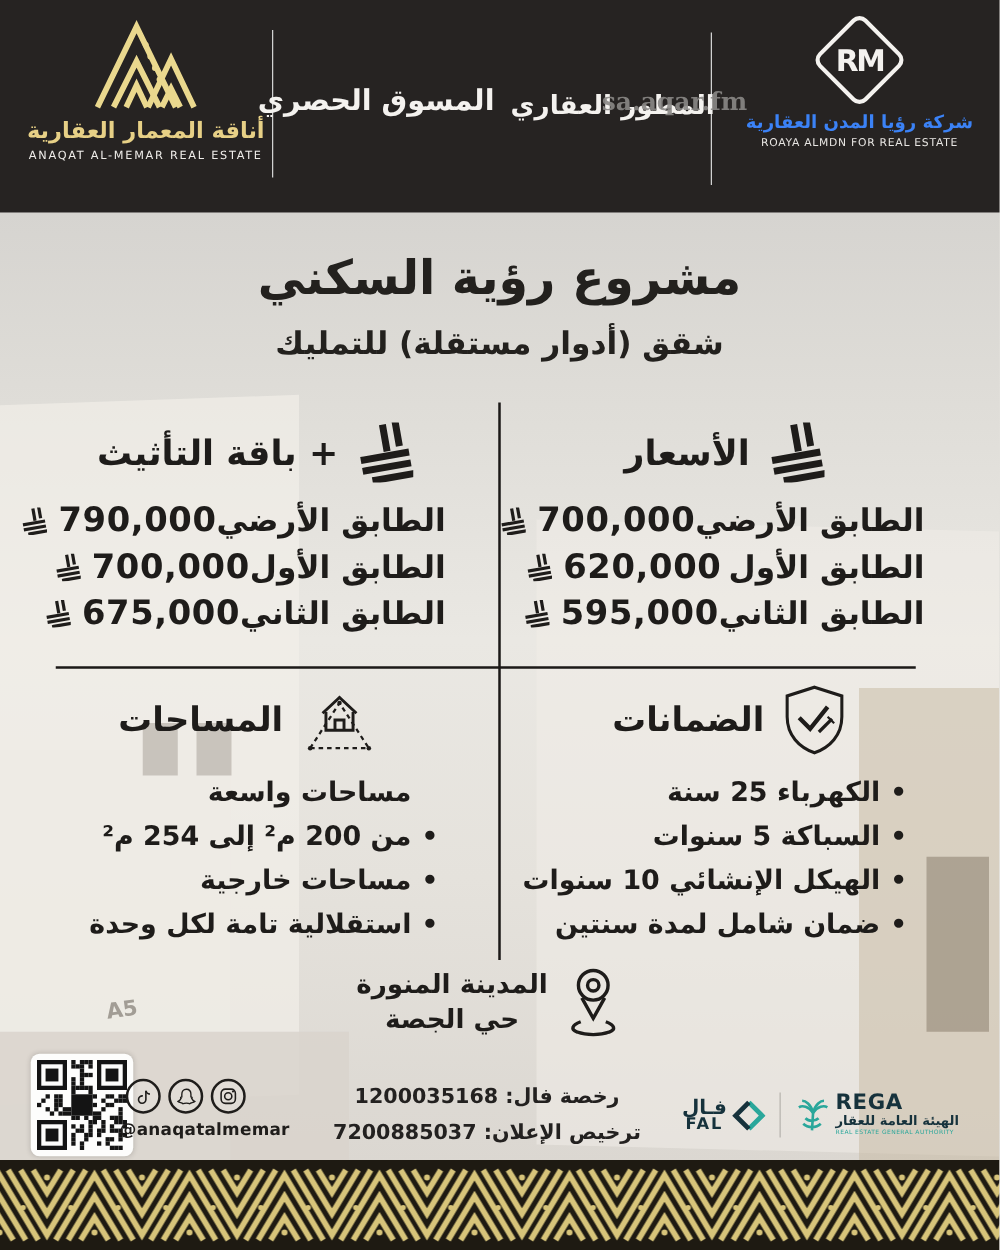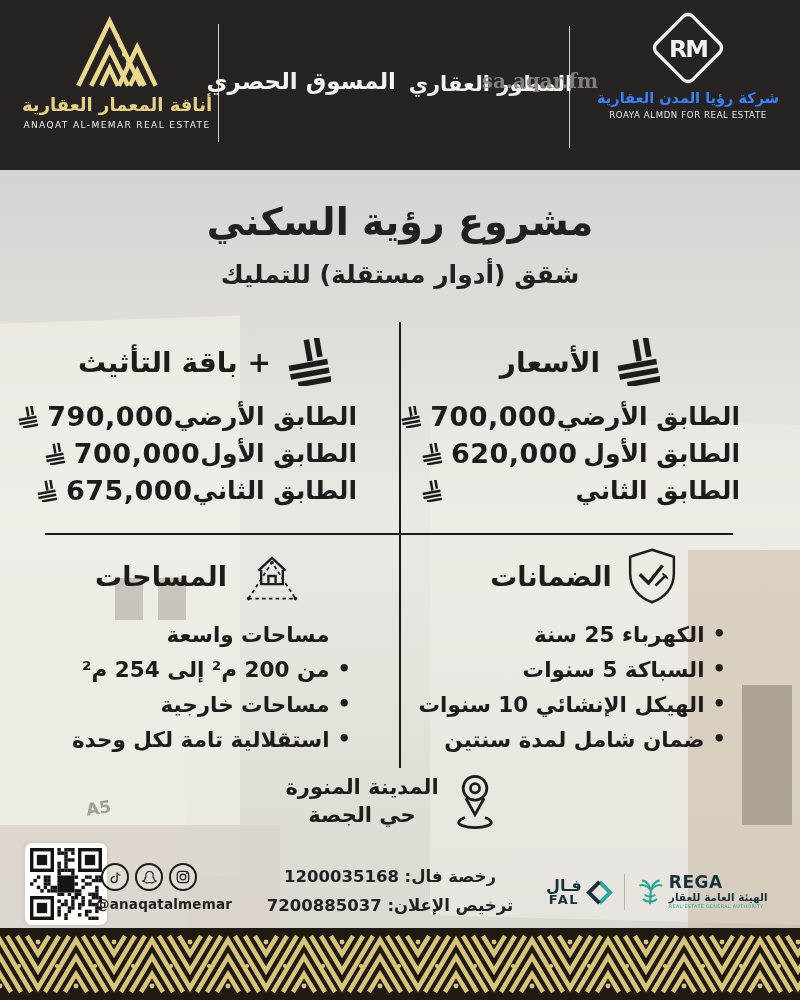--- a/index.html
+++ b/index.html
@@ -209,20 +209,21 @@
         <span class="grp">
             <span class="val" dir="ltr">620,000</span>
           <svg class="sar-sm" viewBox="0 0 60 60">
               <use href="#sar"></use>
             </svg>
           </span>
       </div>
       <div class="price-row">
         <span class="lbl">الطابق الثاني</span>
         <span class="grp">
+            <span class="val" dir="ltr">595,000</span>
           <svg class="sar-sm" viewBox="0 0 60 60">
               <use href="#sar"></use>
             </svg>
           </span>
       </div>
     </div>
   </section>
 
   <section class="price-col pc-left">
     <div class="price-head">

